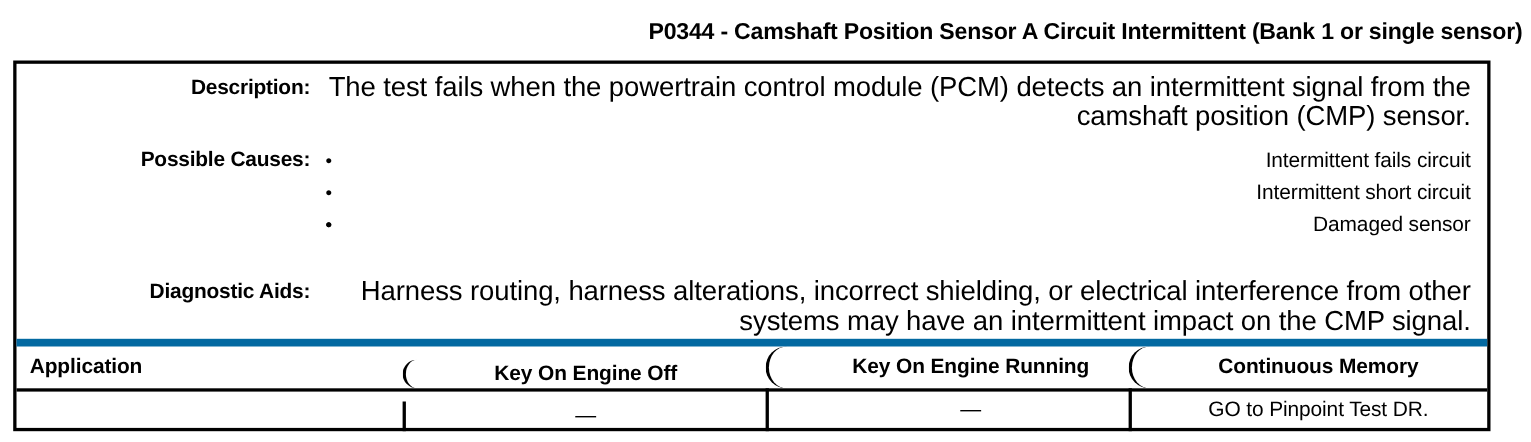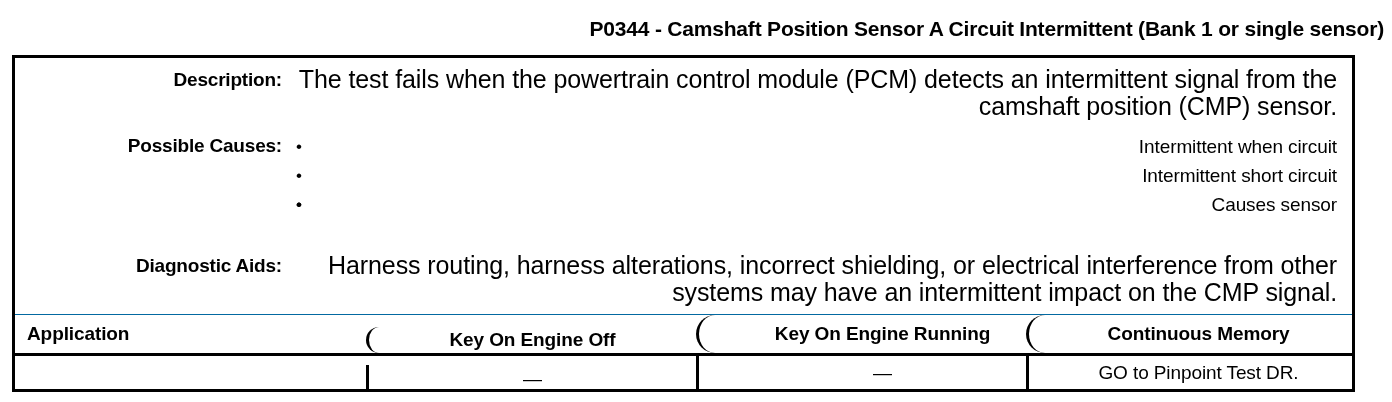--- a/index.html
+++ b/index.html
@@ -51,21 +51,21 @@
   }
 
   
   .definition-block {
     position: absolute;
     left: 0;
     top: 0;
     right: 0;
     height: 257px;
     box-sizing: border-box;
-    border-bottom: 1px solid #0369a1;
+    border-bottom: 7px solid #0369a1;
   }
 
   .def-row {
     position: absolute;
     left: 0;
     right: 0;
     display: block;
   }
   .def-row-description  { top: 8px; }
   .def-row-causes       { top: 74px; }
@@ -183,32 +183,32 @@
       <div class="def-row def-row-description">
         <div class="def-label">Description:</div>
         <div class="def-value">The test fails when the powertrain control module (PCM) detects an intermittent signal from the camshaft position (CMP) sensor.</div>
       </div>
 
       <div class="def-row def-row-causes">
         <div class="def-label">Possible Causes:</div>
         <ul class="cause-list">
           <li class="cause-item">
             <span class="cause-bullet">•</span>
-            <span>Intermittent when circuit</span>
+            <span>Intermittent fails circuit</span>
           </li>
           <li class="cause-item">
             <span class="cause-bullet">•</span>
             <span>Intermittent short circuit</span>
           </li>
           <li class="cause-item">
             <span class="cause-bullet">•</span>
           </li>
           <li class="cause-item">
             <span class="cause-bullet">•</span>
-            <span>Causes sensor</span>
+            <span>Damaged sensor</span>
           </li>
         </ul>
       </div>
 
       <div class="def-row def-row-aids">
         <div class="def-label">Diagnostic Aids:</div>
         <div class="def-value">Harness routing, harness alterations, incorrect shielding, or electrical interference from other systems may have an intermittent impact on the CMP signal.</div>
       </div>
 
     </div>

